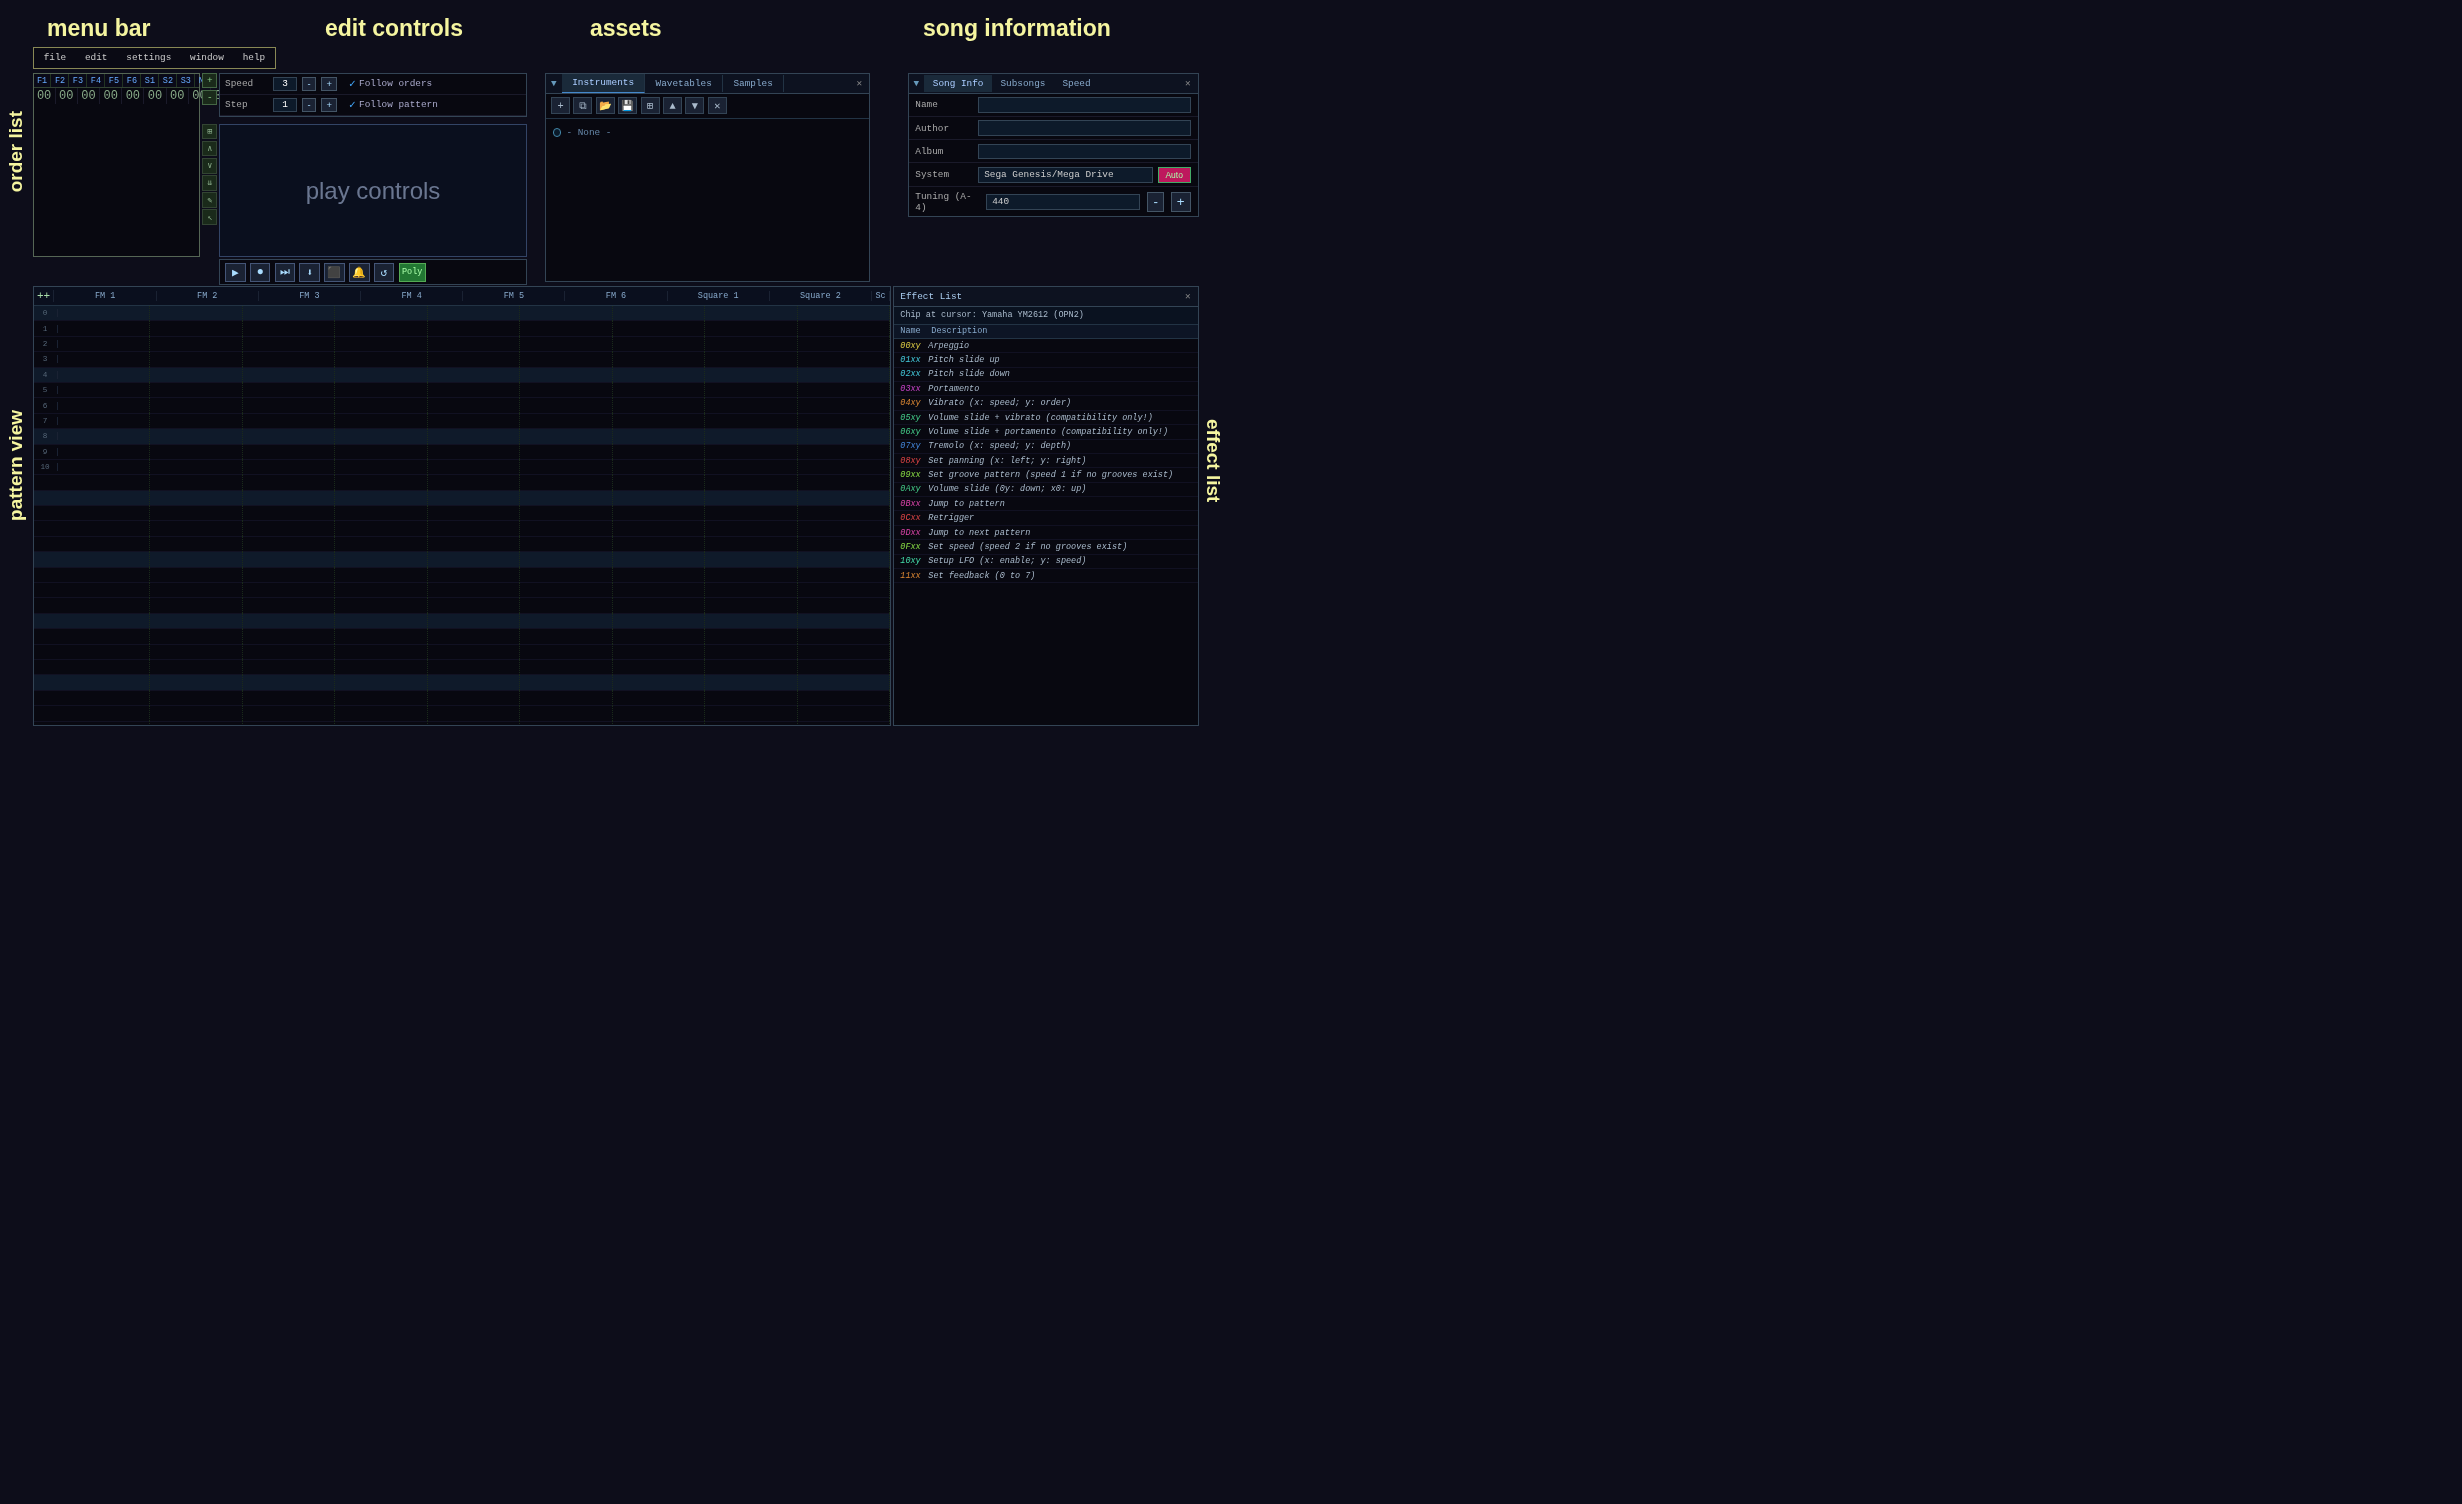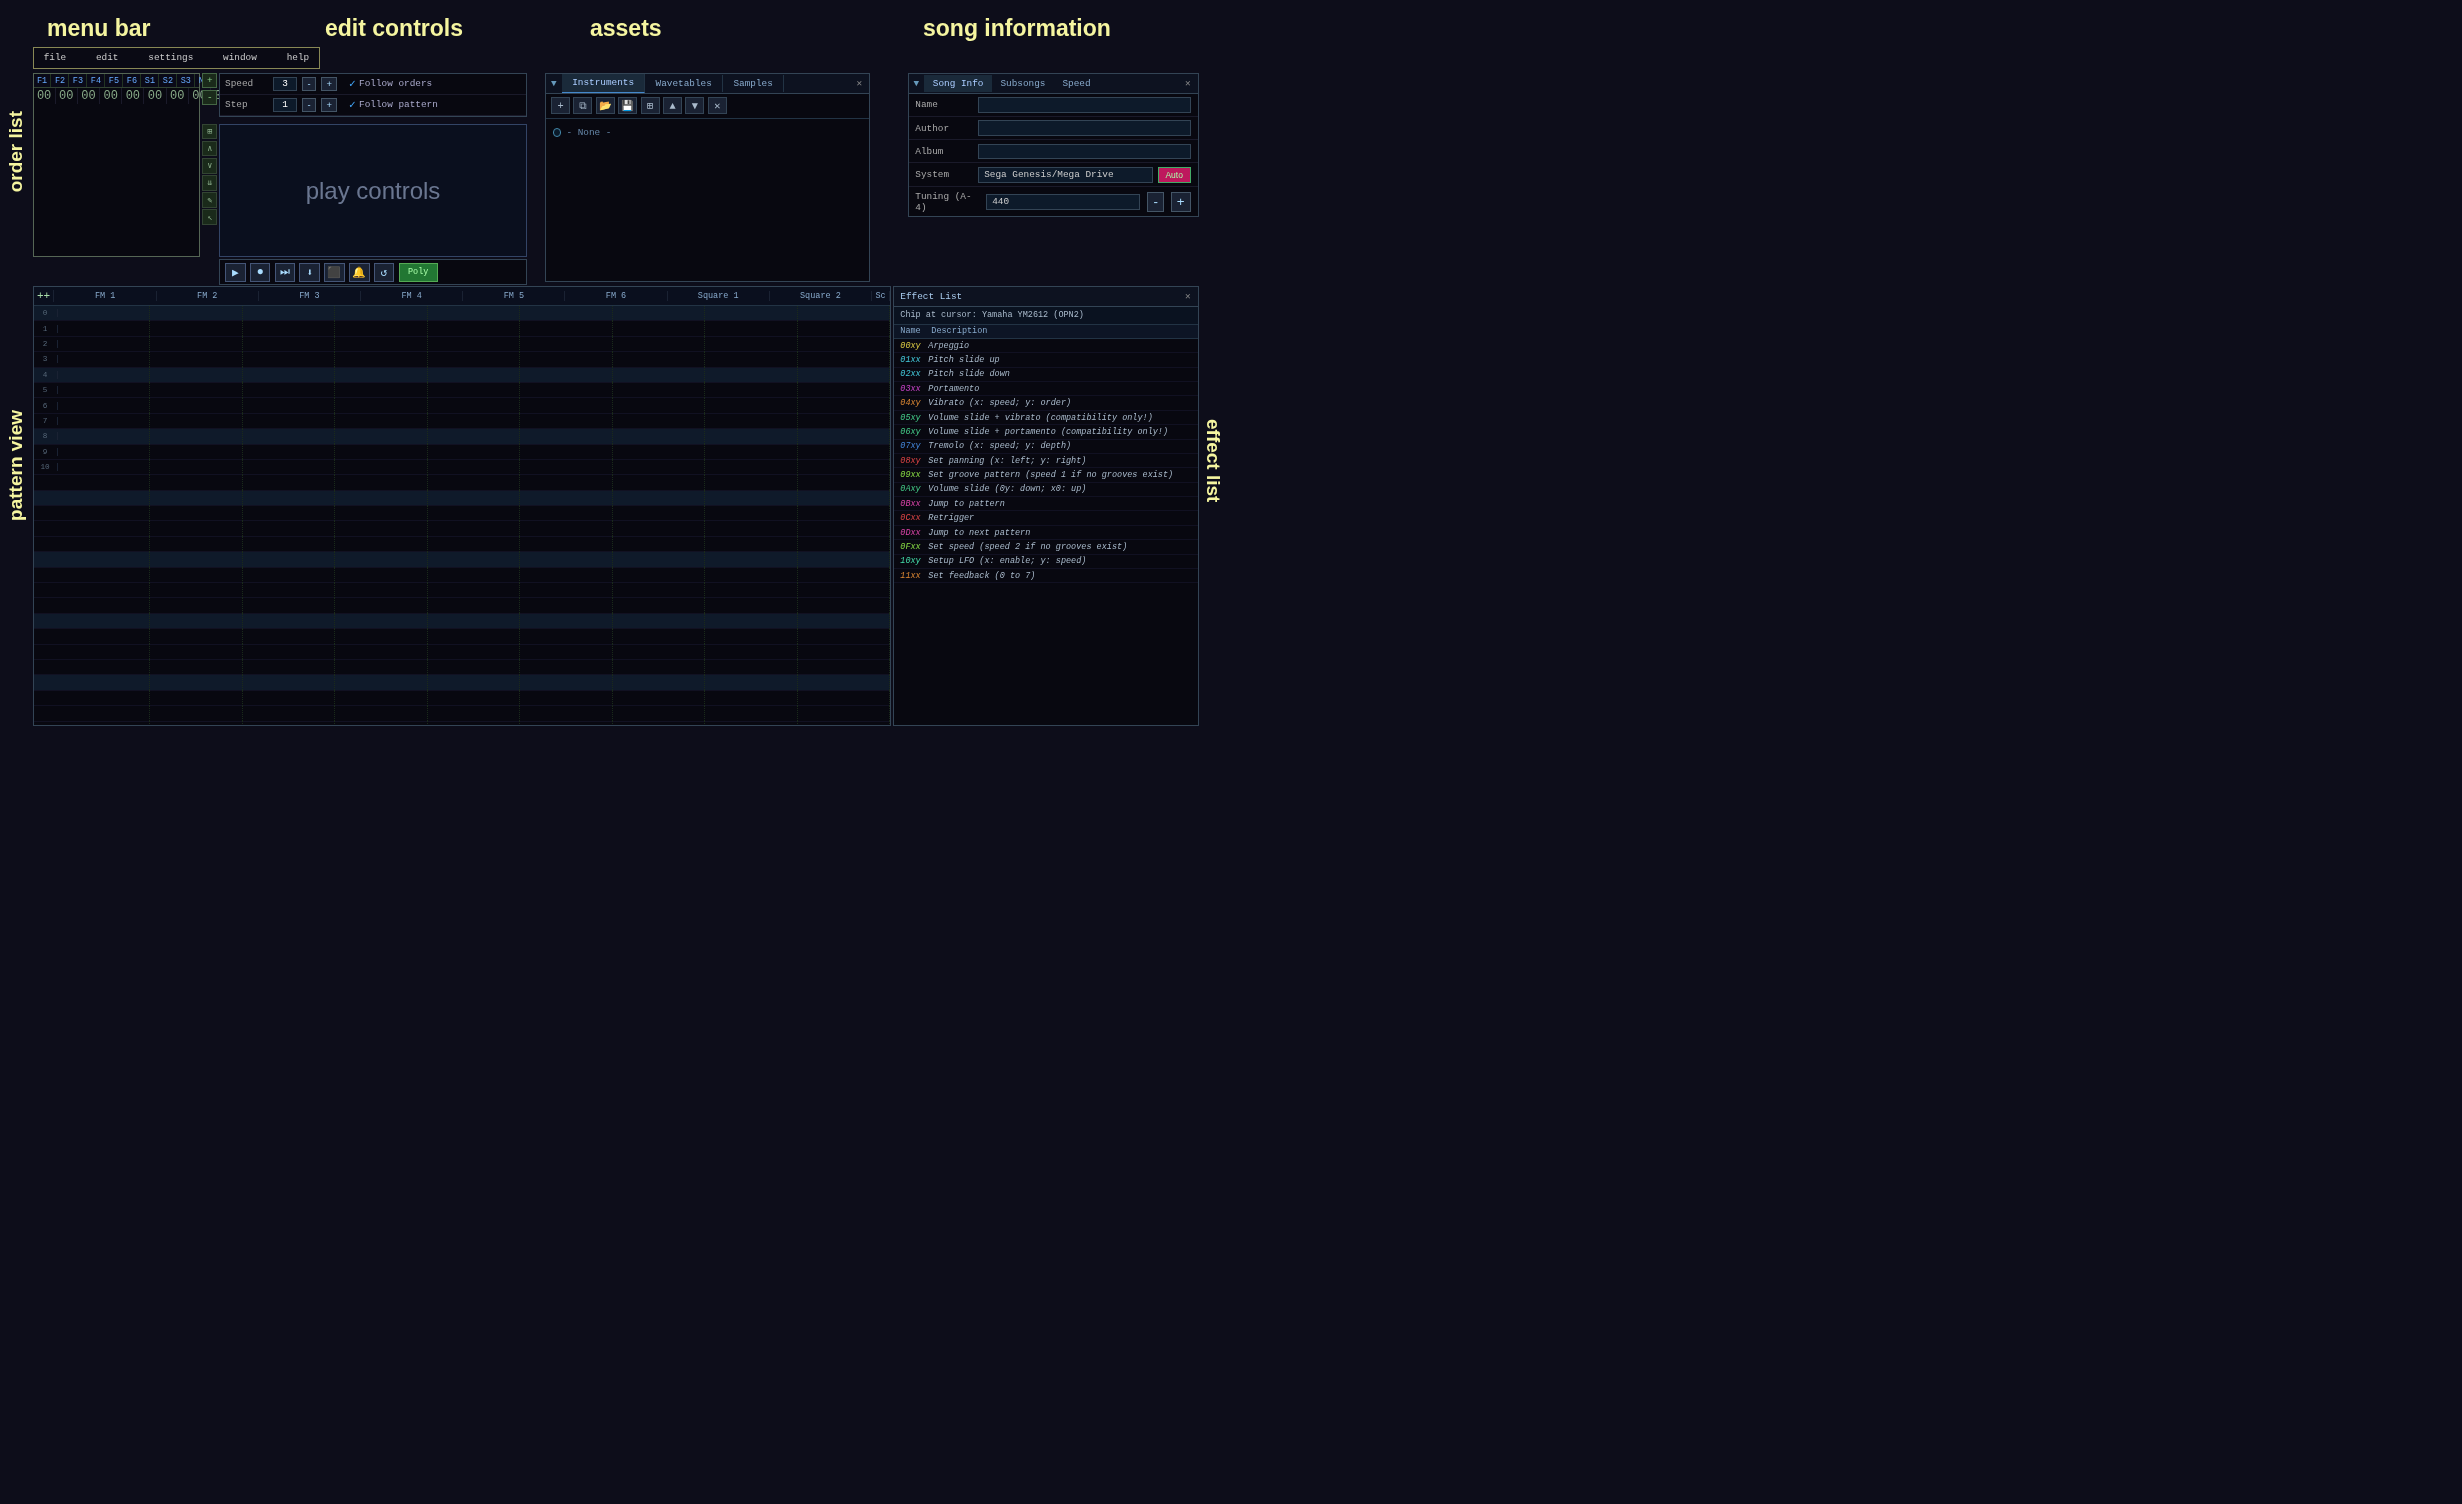--- a/index.html
+++ b/index.html
@@ -23,21 +23,21 @@
     }
     
     .menu-bar {
       position: absolute;
       top: 47px;
       left: 32.5px;
       border: 0.9px solid #888855;
       background: #0a0a14;
       padding: 2.6px 6.8px;
       display: flex;
-      gap: 23px;
+      gap: 12px;
       z-index: 10;
     }
     .menu-item {
       color: #cccccc;
       cursor: pointer;
       padding: 1.7px 3.4px;
     }
 
     
     .order-list-panel {
@@ -191,21 +191,21 @@
       align-items: center;
       justify-content: center;
       cursor: pointer;
       font-size: 11px;
     }
     .transport-btn.poly {
       background: #227733;
       border-color: #55aa55;
       color: #aaffaa;
       font-size: 8.5px;
-      width: 39px;
+      width: 27px;
     }
 
     
     .assets-panel {
       position: absolute;
       top: 73px;
       left: 545px;
       width: 325px;
       height: 209px;
       border: 0.9px solid #334455;

